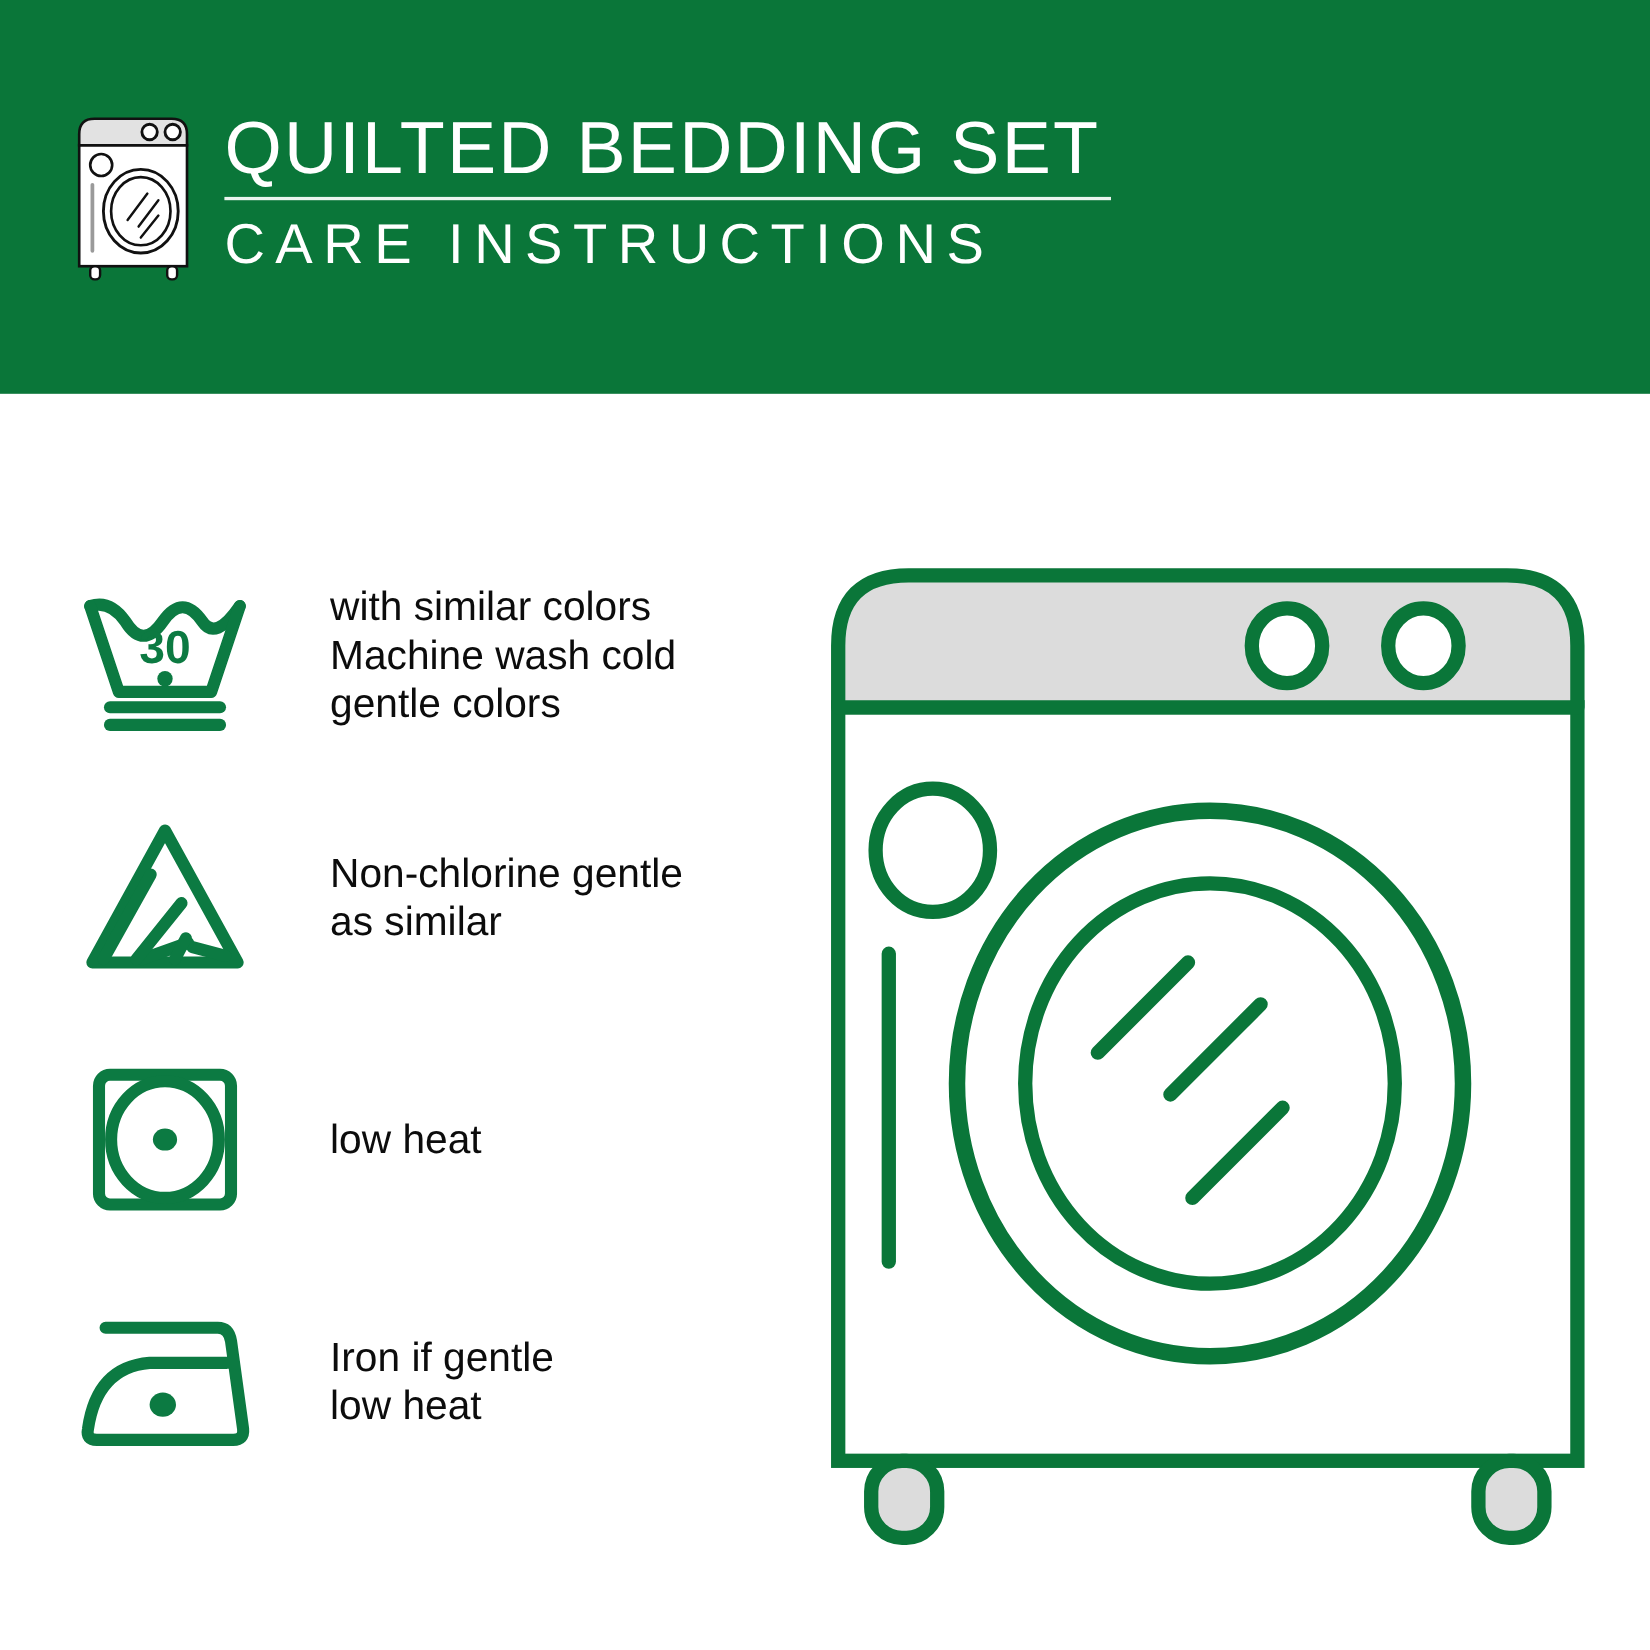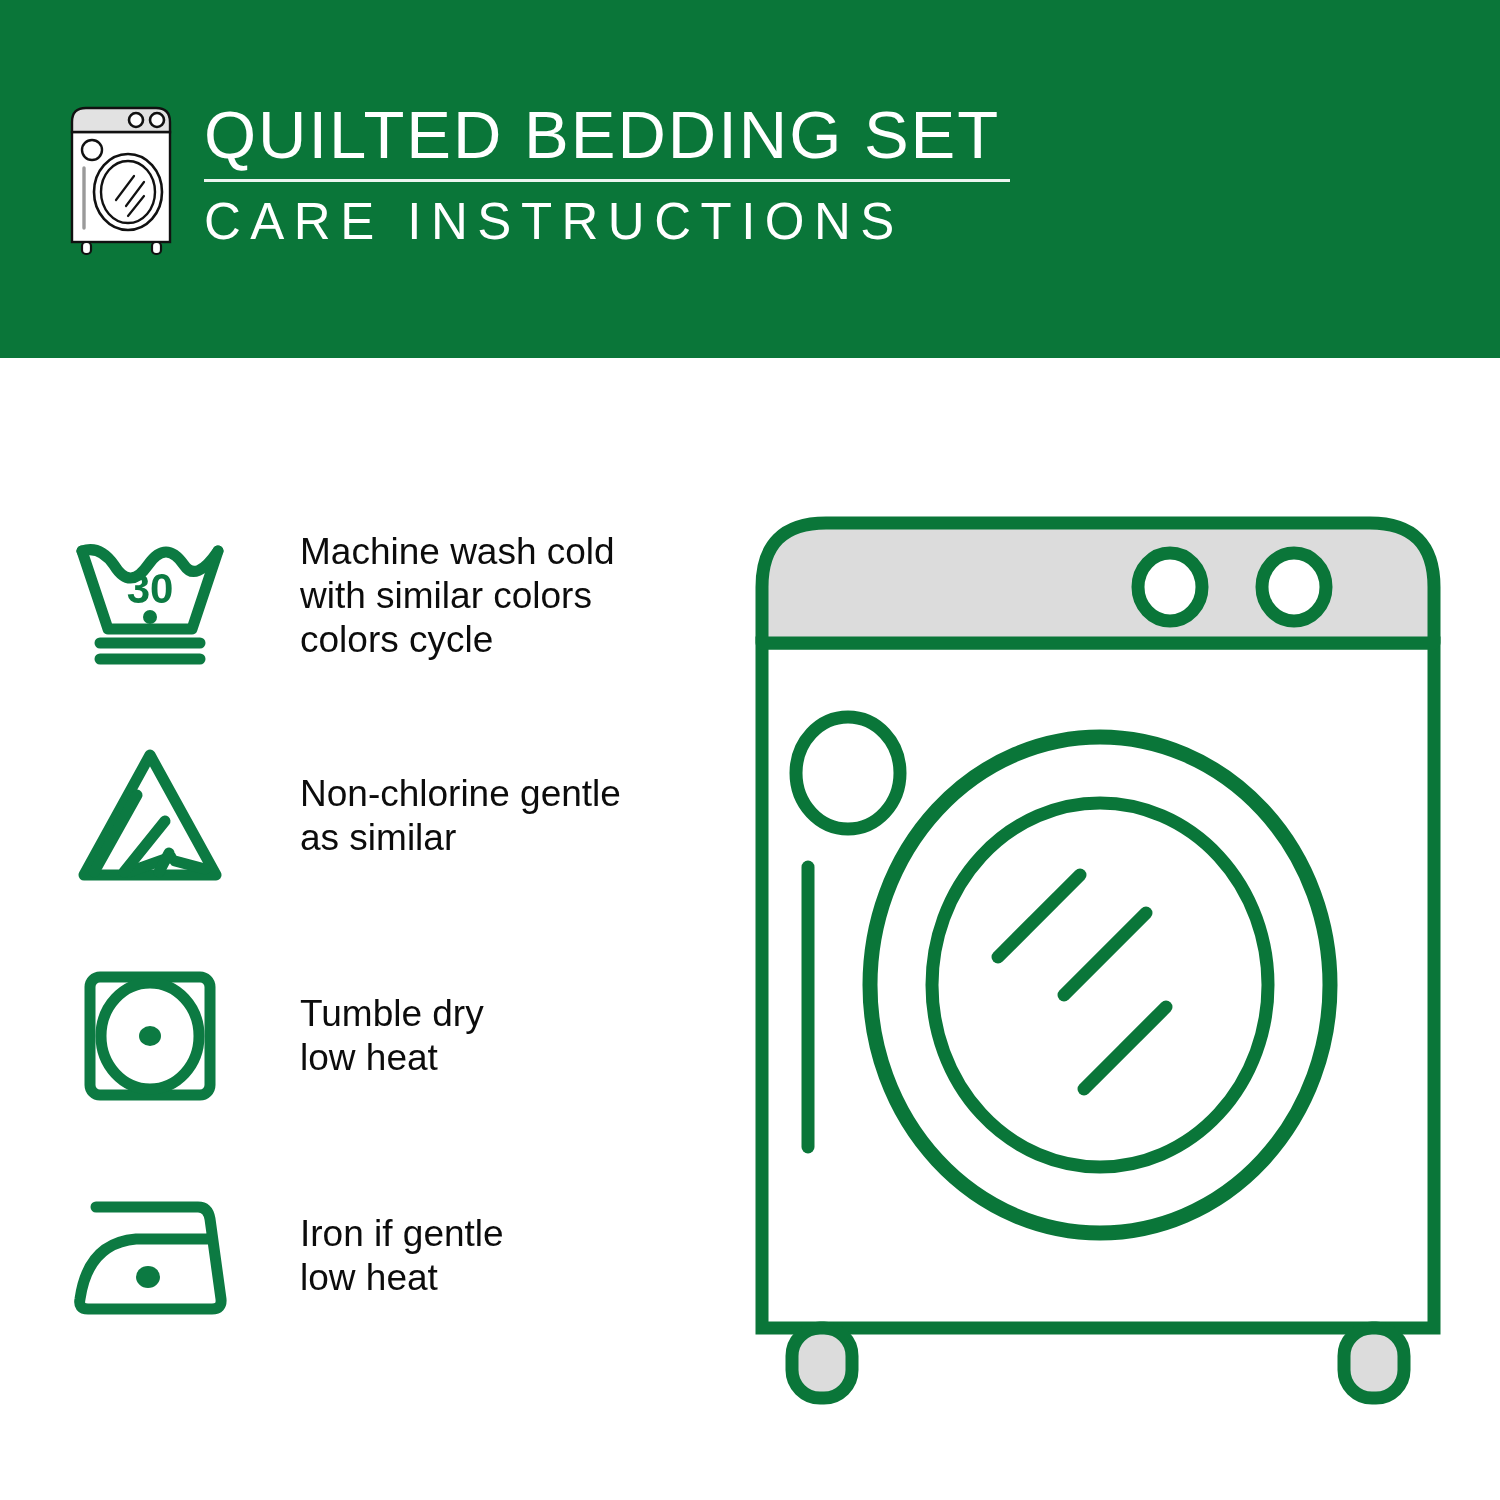--- a/index.html
+++ b/index.html
@@ -166,23 +166,23 @@
           <path d="M12 30 Q30 24 44 44 Q60 70 78 44 Q96 18 114 44 Q126 62 148 30"></path>
           <path d="M12 30 L38 108 L122 108 L148 30"></path>
           <line x1="30" y1="122" x2="130" y2="122"></line>
           <line x1="30" y1="138" x2="130" y2="138"></line>
         </g>
         <text x="80" y="82" font-family="'Liberation Sans', sans-serif" font-size="42" font-weight="700" fill="#0C7A42" text-anchor="middle">30</text>
         <circle cx="80" cy="96" r="7" fill="#0C7A42"></circle>
       </svg>
     </div>
     <div class="care-text">
+      <span>with similar colors</span>
       <span>Machine wash cold</span>
-      <span>with similar colors</span>
-      <span>colors cycle</span>
+      <span>gentle colors</span>
     </div>
   </div>
 
   <div class="care-row">
     <div class="care-icon">
       <svg viewBox="0 0 168 150" width="168" height="150" xmlns="http://www.w3.org/2000/svg">
         <g fill="none" stroke="#0C7A42" stroke-width="11" stroke-linecap="round" stroke-linejoin="round">
           <path d="M80 14 L146 134 L14 134 Z"></path>
           <line x1="67" y1="54" x2="24" y2="131"></line>
           <line x1="105" y1="120" x2="135" y2="128"></line>
@@ -202,21 +202,20 @@
 
   <div class="care-row">
     <div class="care-icon">
       <svg viewBox="0 0 168 150" width="168" height="150" xmlns="http://www.w3.org/2000/svg">
         <rect x="20" y="16" width="120" height="118" rx="10" ry="10" fill="none" stroke="#0C7A42" stroke-width="11"></rect>
         <ellipse cx="80" cy="75" rx="49" ry="53" fill="none" stroke="#0C7A42" stroke-width="11"></ellipse>
         <ellipse cx="80" cy="75" rx="11" ry="10" fill="#0C7A42"></ellipse>
       </svg>
     </div>
     <div class="care-text">
-      <span>Tumble dry</span>
       <span>low heat</span>
     </div>
   </div>
 
   <div class="care-row">
     <div class="care-icon">
       <svg viewBox="0 0 168 150" width="168" height="150" xmlns="http://www.w3.org/2000/svg">
         <g fill="none" stroke="#0C7A42" stroke-width="11" stroke-linecap="round" stroke-linejoin="round">
           <path d="M26 26 L128 26 Q138 26 140 38 L151 118 Q152 128 142 128 L18 128 Q8 128 10 118 Q18 62 66 58 L136 58"></path>
         </g>

